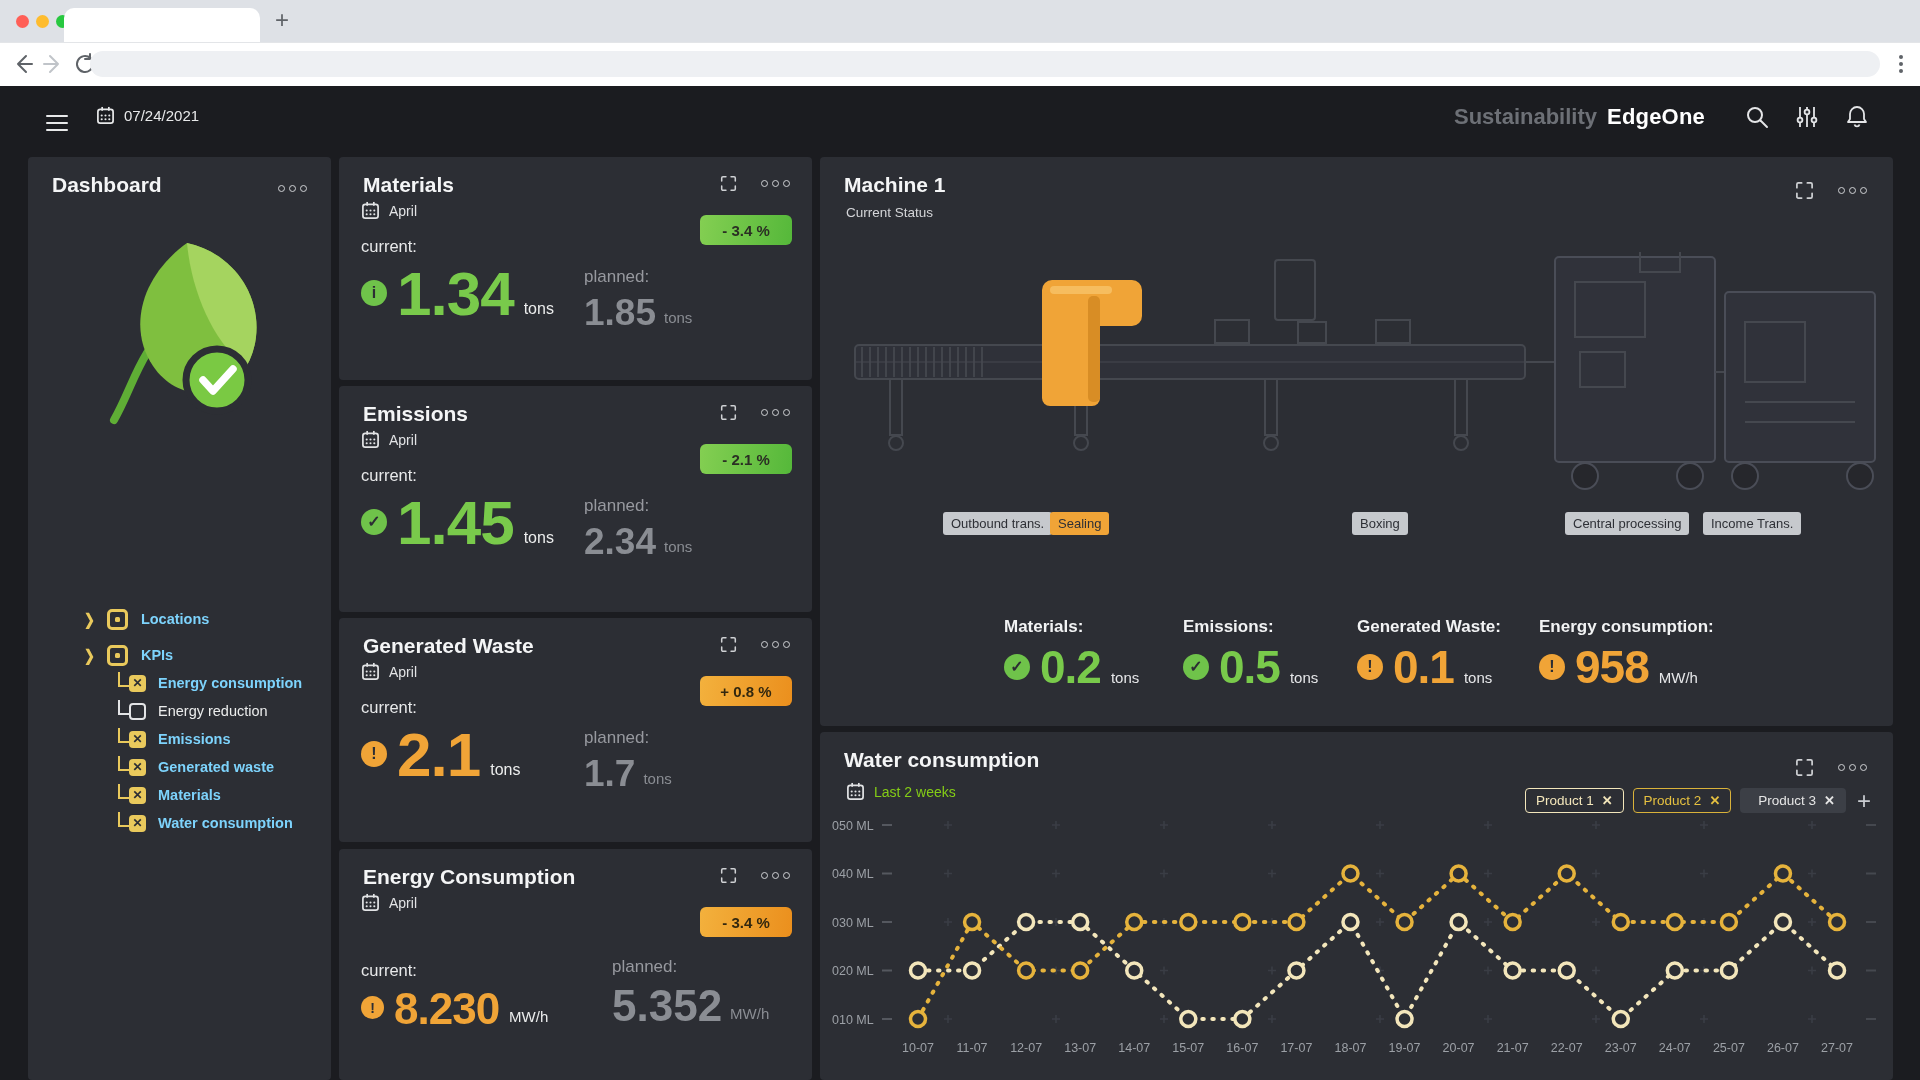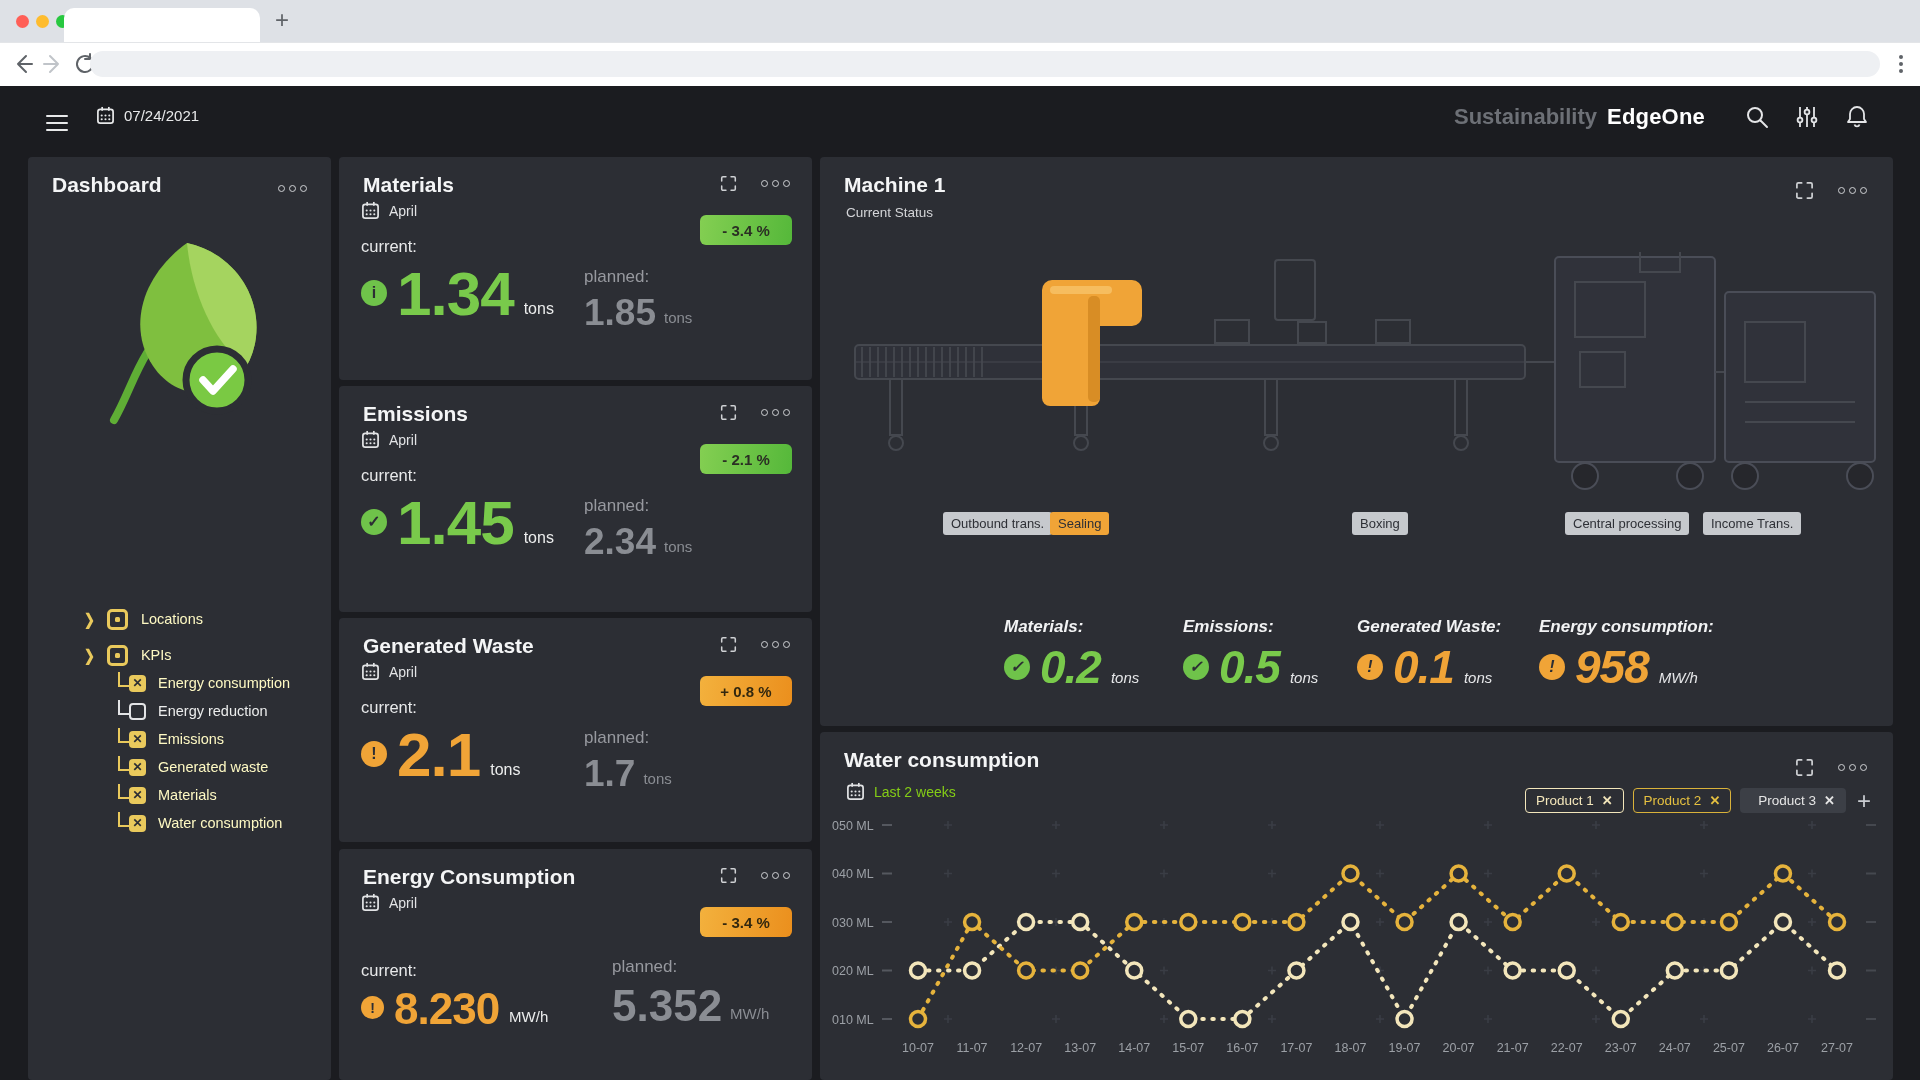--- a/index.html
+++ b/index.html
@@ -44,21 +44,21 @@
   .trow{display:flex;align-items:center;height:28px;cursor:pointer;}
   .trow.parent{margin-top:8px;}
   .trow.child{padding-left:34px;}
   .chev{color:#e9c95c;font-size:13px;font-weight:700;margin-right:12px;transform:scaleY(1.2);}
   .pbox{width:15px;height:15px;border:3px solid #e9c95c;border-radius:5px;position:relative;margin-right:13px;}
   .pbox::after{content:"";position:absolute;left:5px;top:5px;width:5px;height:5px;background:#e9c95c;border-radius:1.5px;}
   .conn{width:9px;height:13px;border-left:2.5px solid #e9c95c;border-bottom:2.5px solid #e9c95c;margin-bottom:8px;}
   .conn.white{border-color:#e3e4e6;}
   .cbox{width:17px;height:17px;border-radius:4px;background:#e9c95c;color:#2c2e34;font-size:12px;font-weight:700;display:flex;align-items:center;justify-content:center;margin-right:12px;}
   .cbox.empty{background:transparent;border:2.5px solid #e3e4e6;width:13px;height:13px;color:transparent;}
-  .tlabel{font-size:14.5px;font-weight:400;color:#fef9c3;}
+  .tlabel{font-size:14.5px;font-weight:700;color:#7dd3fc;}
   .tlabel.plain{font-weight:400;color:#eceded;}
   
   .kcal{position:absolute;left:22px;top:44px;display:flex;align-items:center;gap:9px;color:#e2e3e5;font-size:14px;}
   .cur-label{position:absolute;left:22px;color:#e8e9ea;font-size:16.5px;}
   .badge{position:absolute;right:20px;top:58px;height:30px;min-width:66px;padding:0 13px;border-radius:6px;display:flex;align-items:center;justify-content:center;font-size:15px;font-weight:600;color:#2b2f24;}
   .badge.green{background:linear-gradient(100deg,#84cf52,#55b83a);}
   .badge.orange{background:linear-gradient(100deg,#f3b13d,#eb8f1d);color:#33280f;}
   .bigrow{position:absolute;left:22px;display:flex;align-items:flex-end;gap:10px;}
   .stat-ic{width:26px;height:26px;border-radius:50%;display:flex;align-items:center;justify-content:center;font-weight:800;font-size:16px;color:#2c2e34;flex:0 0 auto;}
   .stat-ic.good{background:#6fc34a;}
@@ -68,21 +68,21 @@
   .bignum.orange{color:#f0a437;}
   .bigunit{color:#eceded;font-size:16px;padding-bottom:2px;}
   .planned{position:absolute;}
   .planlabel{color:#97999f;font-size:17px;margin-bottom:10px;}
   .planrow{display:flex;align-items:flex-end;gap:8px;}
   .plannum{color:#8a8d93;font-weight:800;line-height:.85;}
   .planunit{color:#8a8d93;font-size:15px;padding-bottom:2px;}
   
   .mlabel{position:absolute;top:355px;background:#c6c9cd;color:#2e3036;font-size:13px;padding:4px 8px;border-radius:3px;white-space:nowrap;}
   .mlabel.hot{background:#f0a437;}
-  .mstat{position:absolute;top:460px;font-style:italic;}
+  .mstat{position:absolute;top:460px;}
   .mstat .lab{color:#f2f3f4;font-size:17px;font-weight:700;margin-bottom:12px;}
   .mstat .row{display:flex;align-items:flex-end;gap:10px;}
   .mstat .num{font-size:46px;font-weight:800;line-height:.8;letter-spacing:-1px;}
   .mstat .num.good{color:#79ca4b;}
   .mstat .num.warn{color:#f0a437;}
   .mstat .unit{color:#e6e7e9;font-size:15px;}
   
   .chips{position:absolute;right:20px;top:56px;display:flex;align-items:center;gap:9px;}
   .chip{display:flex;align-items:center;gap:8px;padding:4px 10px;border-radius:4px;font-size:13.5px;border:1.5px solid transparent;cursor:pointer;}
   .chip .x{font-size:13px;font-weight:700;}

